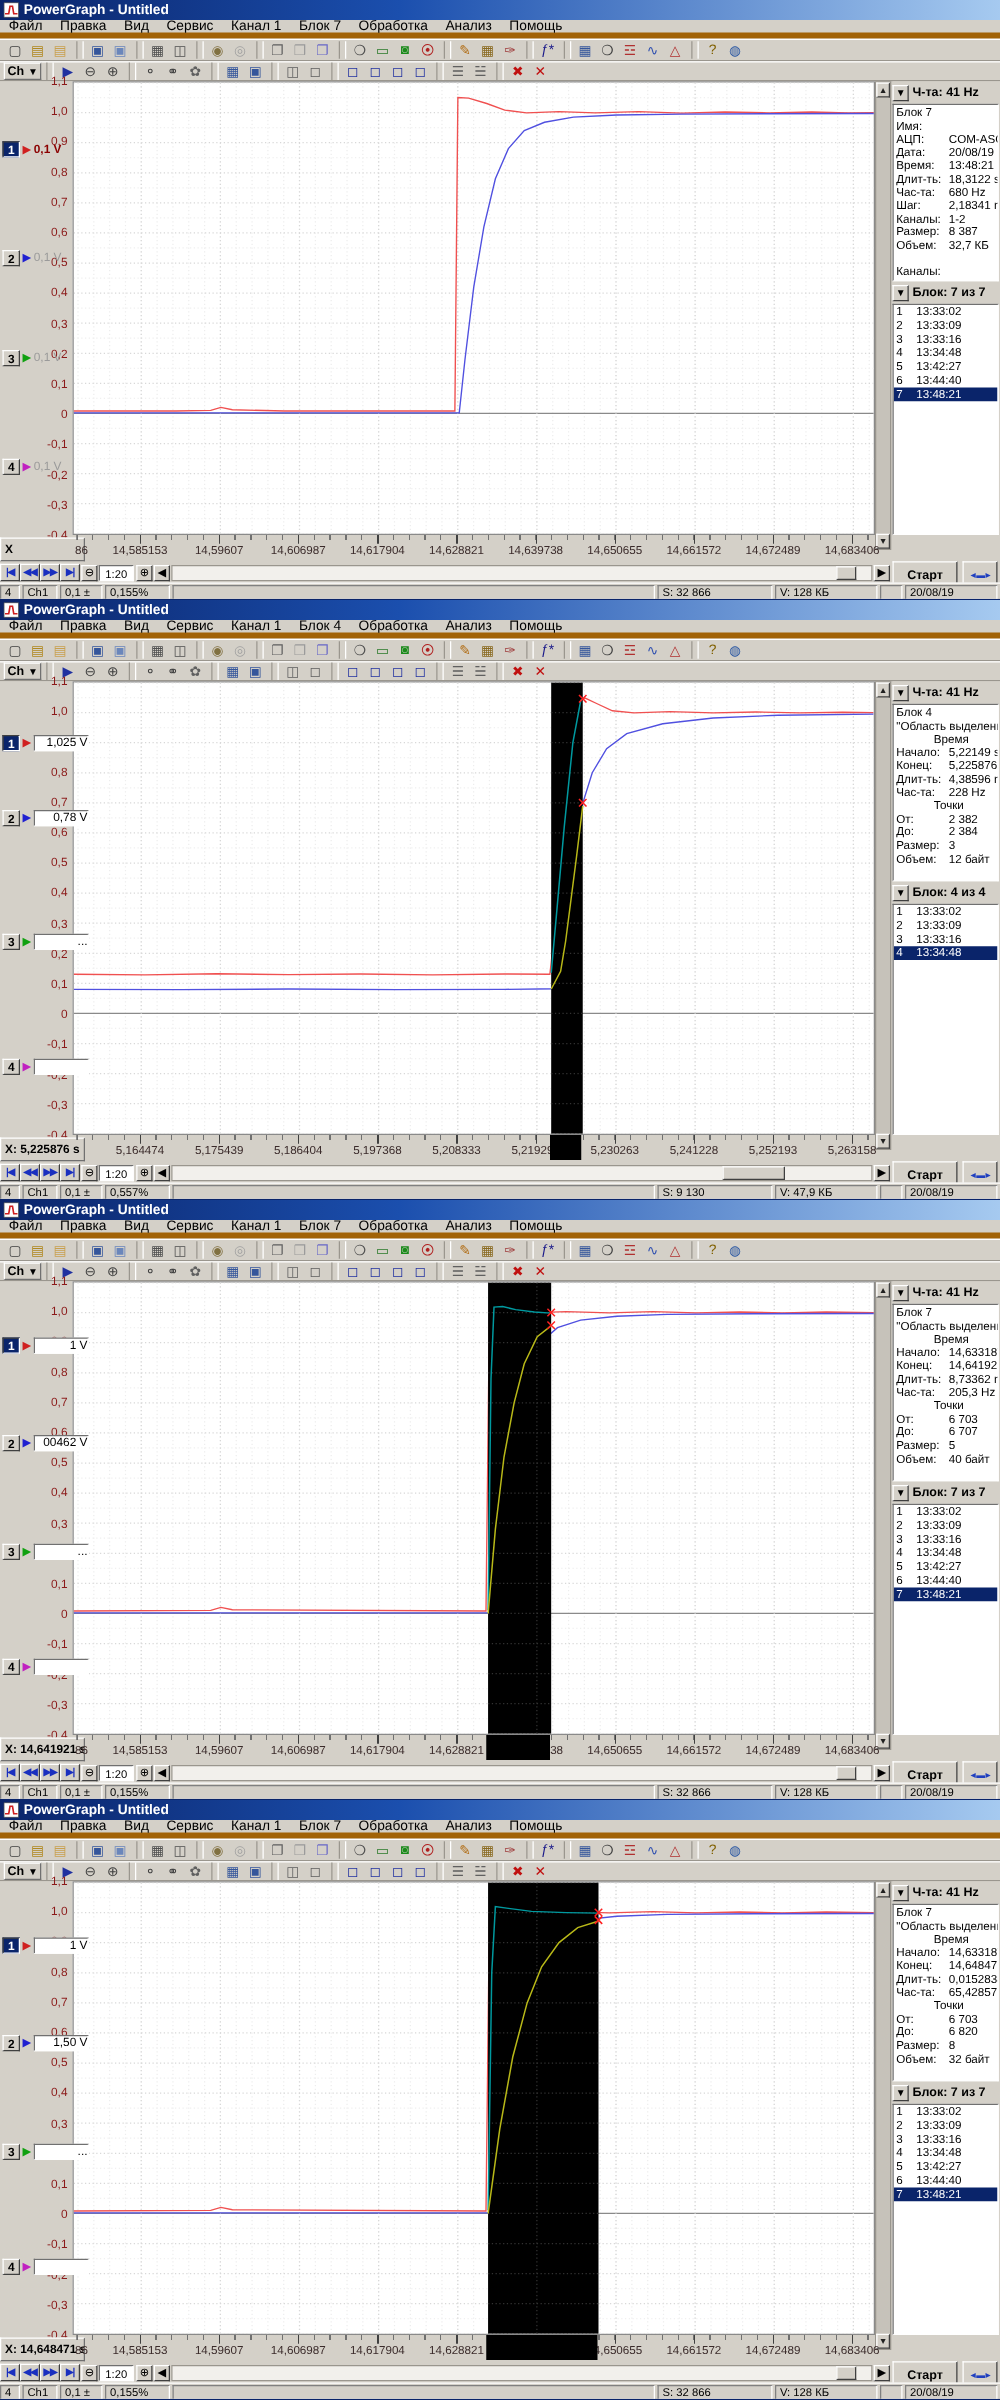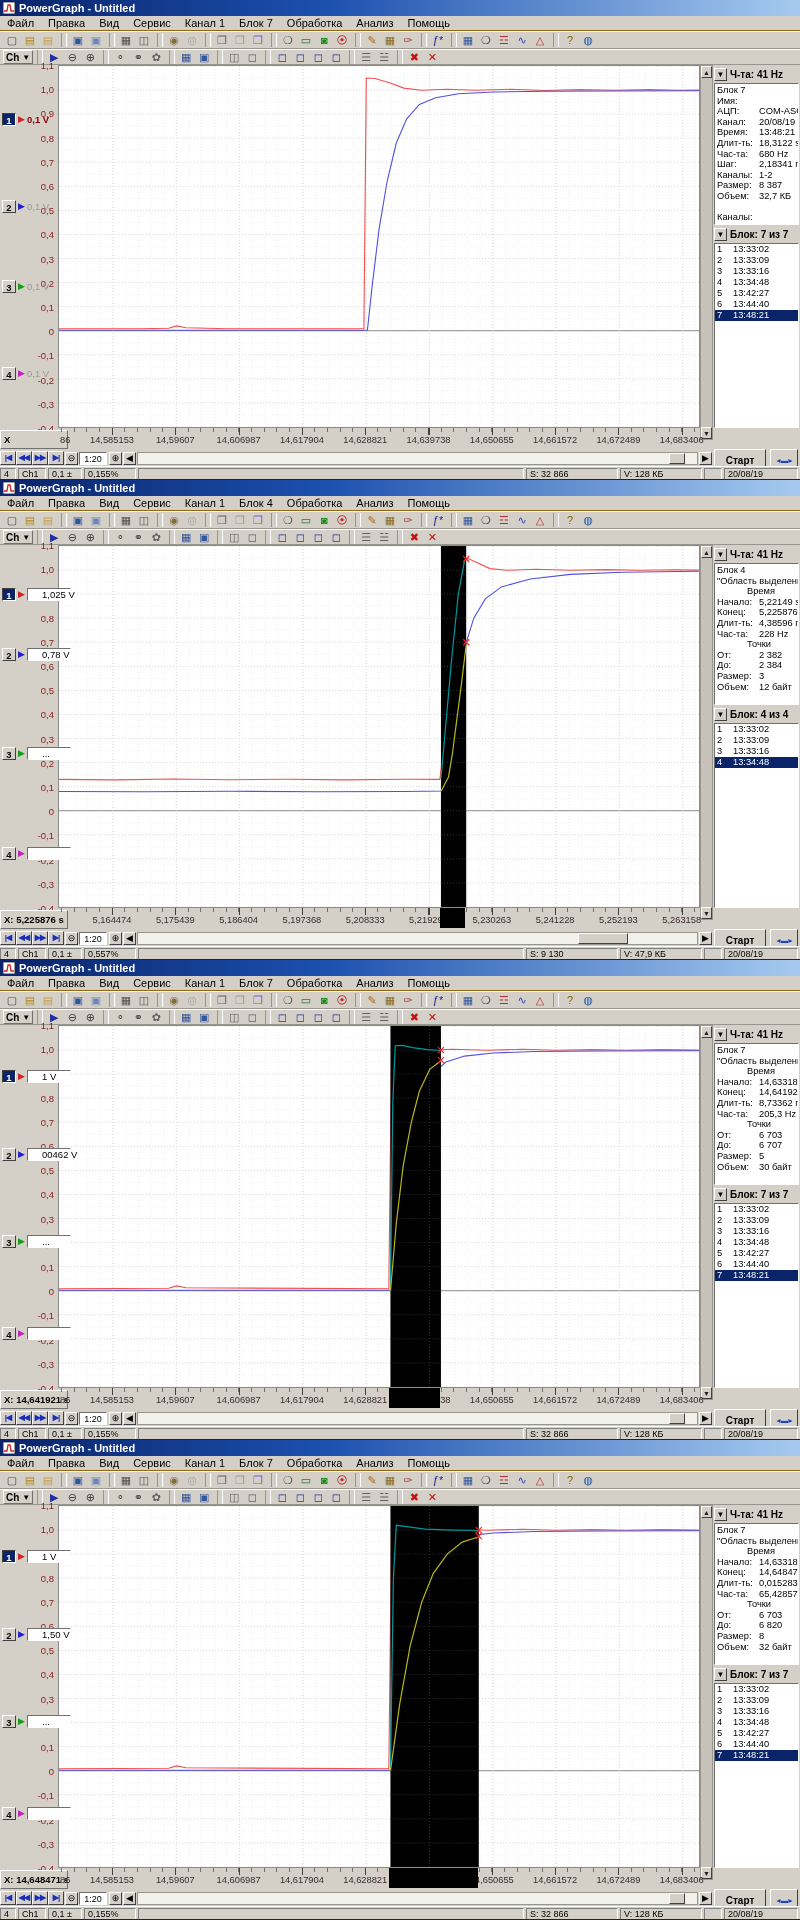--- a/index.html
+++ b/index.html
@@ -4,21 +4,21 @@
 <style>
   * { margin:0; padding:0; box-sizing:border-box; }
   body { width:800px; background:#d4d0c8; font-family:"Liberation Sans", sans-serif; font-size:11px; color:#000; }
   .win { position:relative; width:800px; height:480px; background:#d4d0c8; overflow:hidden; border-bottom:1px solid #0a246a; }
 
   .titlebar { position:absolute; left:0; top:0; width:800px; height:16px;
     background:linear-gradient(90deg,#0a246a,#1b4fae 40%,#a6caf0); color:#fff; display:flex; align-items:center; padding:0 3px; }
   .ttext { font-weight:bold; font-size:11px; margin-left:4px; white-space:nowrap; }
   .ticon { width:12px; height:12px; display:inline-block; }
 
-  .menubar { position:absolute; left:0; top:16px; width:800px; height:15px; display:flex; align-items:center; background:#d4d0c8; border-bottom:1px solid #a16207; }
+  .menubar { position:absolute; left:0; top:16px; width:800px; height:15px; display:flex; align-items:center; background:#d4d0c8; border-bottom:5px solid #a16207; }
   .menu-item { padding:0 7px; height:15px; line-height:15px; cursor:default; }
 
   .tb { position:absolute; left:0; width:800px; display:flex; align-items:center; background:#d4d0c8; border-top:1px solid #fff; border-bottom:1px solid #9a968e; padding-left:3px; }
   .tb1 { top:31px; height:18px; }
   .tb2 { top:49px; height:16px; }
   .tbtn { width:18px; height:16px; display:flex; align-items:center; justify-content:center; font-size:11px; border:1px solid transparent; }
   .tbsep { width:6px; height:14px; border-left:1px solid #9a968e; border-right:1px solid #fff; margin:0 2px 0 4px; }
   .chdrop { display:flex; align-items:center; border:1px solid; border-color:#fff #707070 #707070 #fff; background:#d4d0c8; height:14px; padding:0 2px; font-size:10px; font-weight:bold; }
   .chdrop .car { font-size:8px; margin-left:3px; }
 
@@ -27,21 +27,21 @@
   .plot { position:absolute; left:58px; top:65px; width:642px; height:363px; background:#fff; border:1px solid #8a8a8a; }
   .plot svg { position:absolute; left:0; top:0; }
 
   .chrow { position:absolute; left:2px; display:flex; align-items:center; height:14px; z-index:6; }
   .chnum { width:14px; height:13px; font-size:9.5px; font-weight:bold; text-align:center; line-height:13px;
     border:1px solid; border-color:#fff #404040 #404040 #fff; background:#d4d0c8; }
   .chnum.sel { background:#0a246a; color:#fff; border-color:#404040 #fff #fff #404040; }
   .charr { width:11px; text-align:center; font-size:9px; }
   .chval { font-size:9.5px; color:#9a9a9a; white-space:nowrap; }
   .chval.main { color:#8b0000; font-weight:bold; }
-  .chval.boxed { background:#fff; border:1px solid; border-color:#707070 #fff #fff #707070; width:44px; height:13px; line-height:12px; padding-left:14px; color:#000; }
+  .chval.boxed { background:#fff; border:1px solid; border-color:#707070 #fff #fff #707070; width:44px; height:13px; line-height:12px; padding-left:3px; color:#000;text-align:right; }
 
   .vscroll { position:absolute; left:700px; top:65px; width:13px; height:375px; background:#c6c2ba; border:1px solid #9a968e; }
   .vs-arrow { position:absolute; left:0; width:11px; height:12px; font-size:7px; text-align:center; line-height:12px;
     background:#d4d0c8; border:1px solid; border-color:#fff #404040 #404040 #fff; color:#202020; }
   .vs-down { bottom:0; }
   .vs-up { top:0; }
 
   .rpanel { position:absolute; left:714px; top:65px; width:86px; height:363px; background:#d4d0c8; display:flex; flex-direction:column; }
   .rp-header { display:flex; align-items:center; height:15px; margin:2px 1px 1px 0; }
   .rp-drop { width:13px; height:13px; font-size:8px; text-align:center; line-height:12px; background:#d4d0c8;
@@ -306,21 +306,21 @@
 
     <div class="rpanel">
       <div class="rp-header">
         <span class="rp-drop">▼</span>
         <span class="rp-title">Ч-та: 41 Hz</span>
       </div>
       <div class="rp-info">
         <div class="ri-row"><span class="ri-l">Блок 7</span><span></span></div>
         <div class="ri-row"><span class="ri-l">Имя:</span><span></span></div>
         <div class="ri-row"><span class="ri-l">АЦП:</span><span>COM-ASCII</span></div>
-        <div class="ri-row"><span class="ri-l">Канал:</span><span>20/08/19</span></div>
+        <div class="ri-row"><span class="ri-l">Дата:</span><span>20/08/19</span></div>
         <div class="ri-row"><span class="ri-l">Время:</span><span>13:48:21</span></div>
         <div class="ri-row"><span class="ri-l">Длит-ть:</span><span>18,3122 s</span></div>
         <div class="ri-row"><span class="ri-l">Час-та:</span><span>680 Hz</span></div>
         <div class="ri-row"><span class="ri-l">Шаг:</span><span>2,18341 ms</span></div>
         <div class="ri-row"><span class="ri-l">Каналы:</span><span>1-2</span></div>
         <div class="ri-row"><span class="ri-l">Размер:</span><span>8 387</span></div>
         <div class="ri-row"><span class="ri-l">Объем:</span><span>32,7 КБ</span></div>
         <div class="ri-row ri-center">&nbsp;</div>
         <div class="ri-row"><span class="ri-l">Каналы:</span><span></span></div>
       </div>
@@ -1056,21 +1056,21 @@
         <div class="ri-row"><span class="ri-l">"Область выделения</span><span></span></div>
         <div class="ri-row ri-center"><span>Время</span></div>
         <div class="ri-row"><span class="ri-l">Начало:</span><span>14,633187 s</span></div>
         <div class="ri-row"><span class="ri-l">Конец:</span><span>14,641921 s</span></div>
         <div class="ri-row"><span class="ri-l">Длит-ть:</span><span>8,73362 ms</span></div>
         <div class="ri-row"><span class="ri-l">Час-та:</span><span>205,3 Hz</span></div>
         <div class="ri-row ri-center"><span>Точки</span></div>
         <div class="ri-row"><span class="ri-l">От:</span><span>6 703</span></div>
         <div class="ri-row"><span class="ri-l">До:</span><span>6 707</span></div>
         <div class="ri-row"><span class="ri-l">Размер:</span><span>5</span></div>
-        <div class="ri-row"><span class="ri-l">Объем:</span><span>30 байт</span></div>
+        <div class="ri-row"><span class="ri-l">Объем:</span><span>40 байт</span></div>
       </div>
       <div class="rp-header">
         <span class="rp-drop">▼</span>
         <span class="rp-title">Блок: 7 из 7</span>
       </div>
       <div class="rp-blocks">
         <div class="blk-row">
           <span class="blk-n">1</span>
           <span>13:33:02</span>
         </div>

